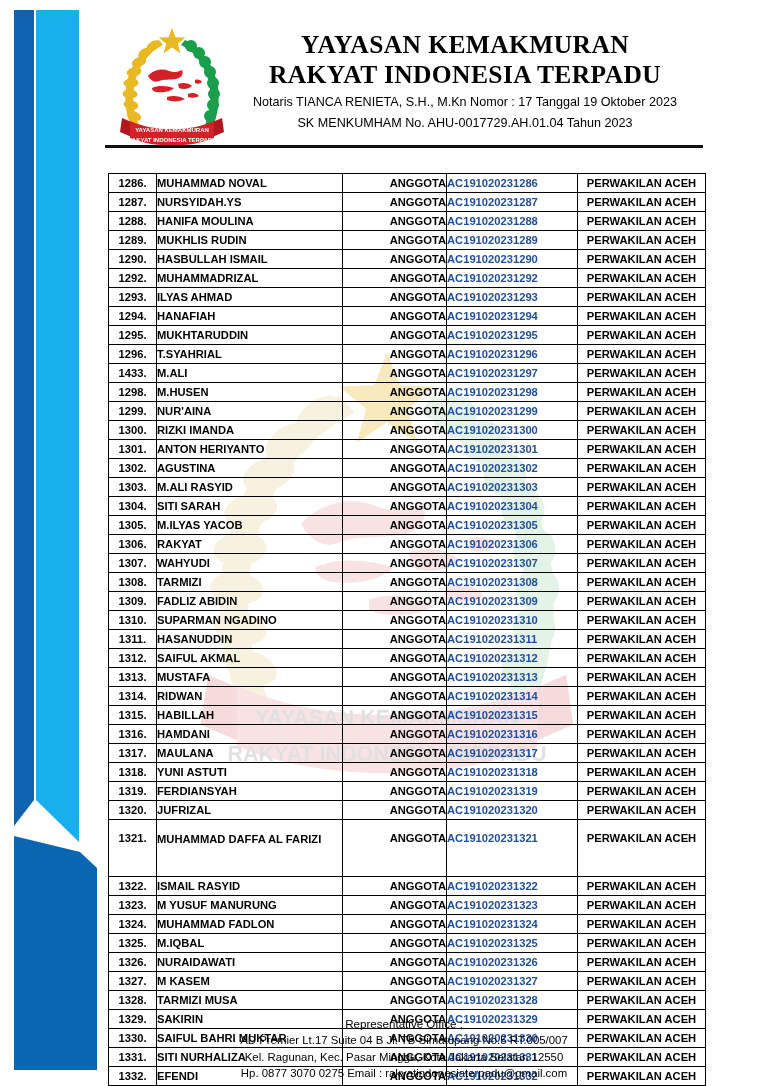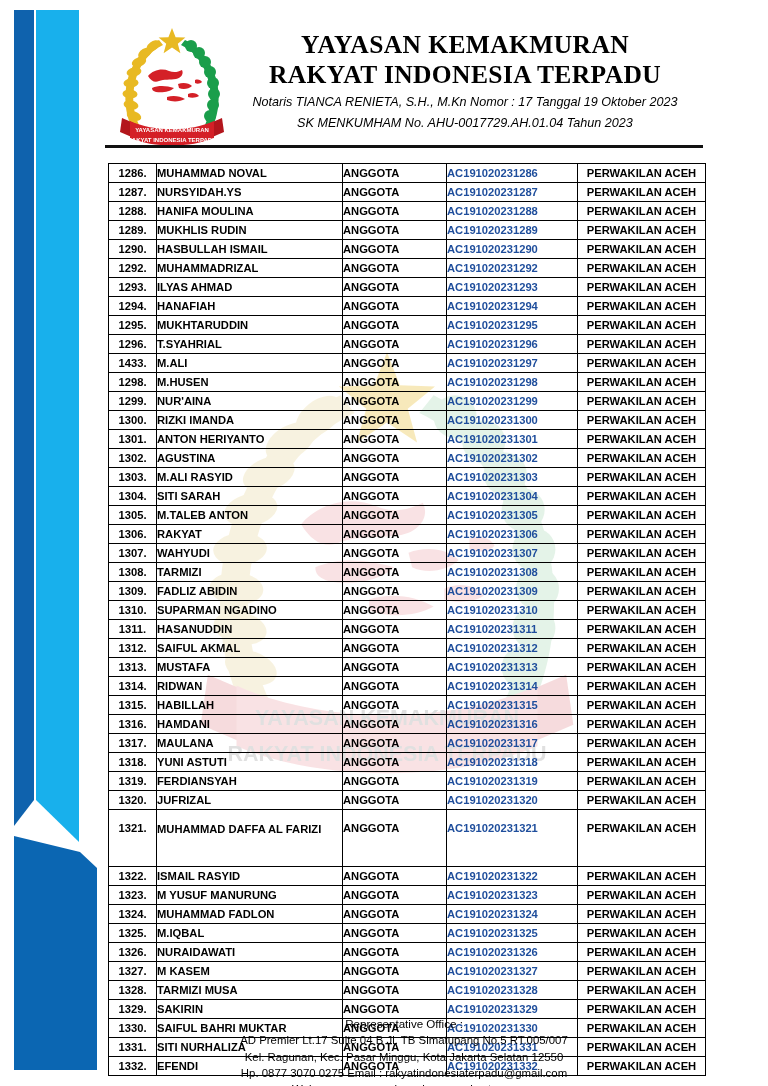--- a/index.html
+++ b/index.html
@@ -54,21 +54,20 @@
     letter-spacing: 0.4px;
     line-height: 1.18;
     white-space: nowrap;
   }
   .notary-line {
     font-family: "Liberation Sans", sans-serif;
     font-size: 12.6px;
     line-height: 1.33;
     margin-top: 4px;
     white-space: nowrap;
-    font-style: italic;
   }
   .header-rule {
     position: absolute;
     left: 105px;
     top: 145px;
     width: 598px;
     height: 3px;
     background: #111;
   }
 
@@ -81,21 +80,21 @@
     height: 460px;
     opacity: 0.30;
     pointer-events: none;
     z-index: 1;
   }
 
   
   .tbl-wrap {
     position: absolute;
     left: 108px;
-    top: 163px;
+    top: 173px;
     width: 592px;
     z-index: 2;
   }
   table.reg {
     border-collapse: collapse;
     width: 592px;
     table-layout: fixed;
   }
   table.reg td {
     border: 1px solid #000;
@@ -111,21 +110,21 @@
     text-align: center;
     font-size: 10.6px;
   }
   td.c-name {
     width: 185px;
     text-align: left;
     padding-left: 9px;
   }
   td.c-role {
     width: 103px;
-    text-align: left;
+    text-align: right;
     font-size: 10.8px;
     margin-left: 44px;
   }
   td.c-code {
     width: 130px;
     text-align: left;
     color: #1f4e9c;
     font-size: 12.1px;
     font-weight: bold;
   }
@@ -397,21 +396,21 @@
         </tr>
         <tr>
           <td class="c-no">1304.</td>
           <td class="c-name">SITI SARAH</td>
           <td class="c-role">ANGGOTA</td>
           <td class="c-code">AC191020231304</td>
           <td class="c-region">PERWAKILAN ACEH</td>
         </tr>
         <tr>
           <td class="c-no">1305.</td>
-          <td class="c-name">M.TALEB ANTON</td>
+          <td class="c-name">M.ILYAS YACOB</td>
           <td class="c-role">ANGGOTA</td>
           <td class="c-code">AC191020231305</td>
           <td class="c-region">PERWAKILAN ACEH</td>
         </tr>
         <tr>
           <td class="c-no">1306.</td>
           <td class="c-name">RAKYAT</td>
           <td class="c-role">ANGGOTA</td>
           <td class="c-code">AC191020231306</td>
           <td class="c-region">PERWAKILAN ACEH</td>

